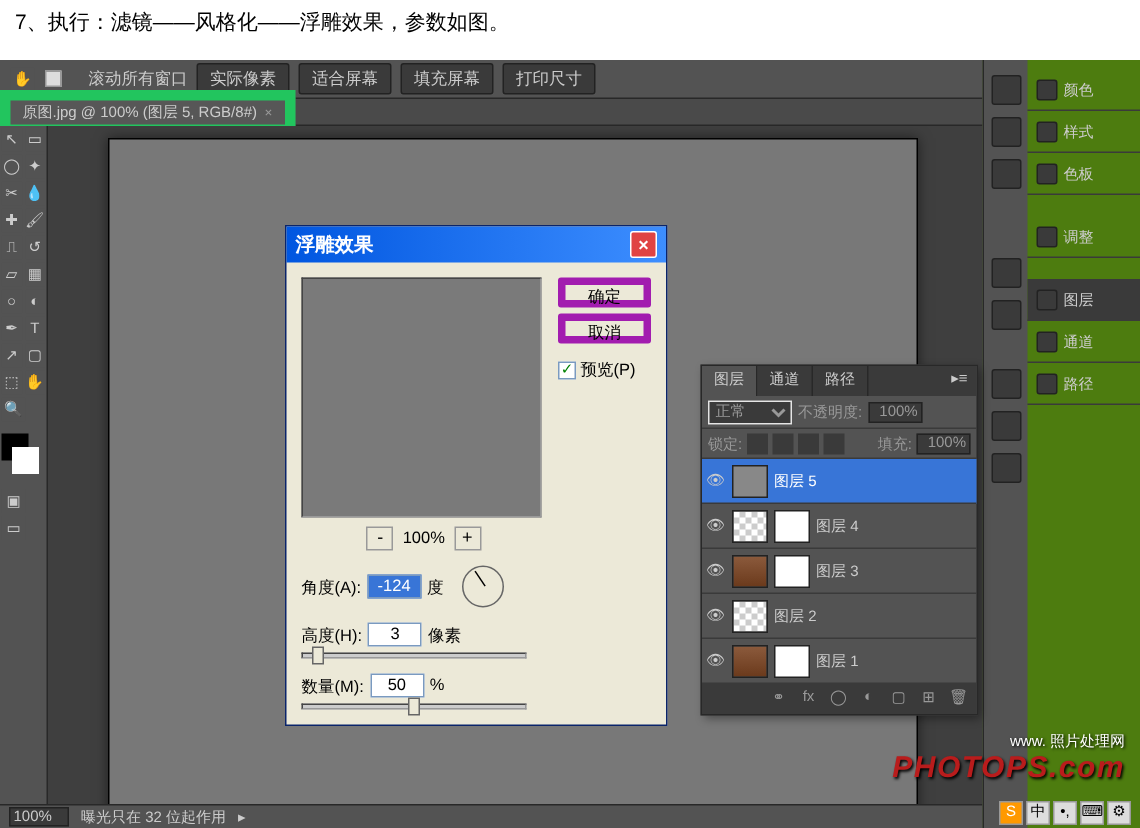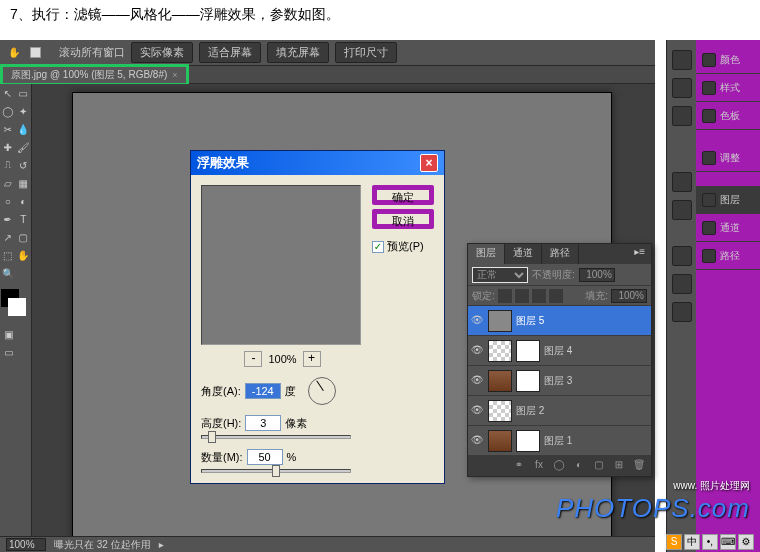--- a/index.html
+++ b/index.html
@@ -4,21 +4,21 @@
 <style>
 * { margin: 0; padding: 0; box-sizing: border-box; font-family: "Microsoft YaHei", SimSun, sans-serif; }
 body { width: 760px; height: 552px; background: #fff; position: relative; overflow: hidden; }
 .instruction { position: absolute; top: 6px; left: 10px; font-size: 14px; color: #000; }
 .app-window { position: absolute; top: 40px; left: 0; width: 655px; height: 512px; background: #535353; }
 .options-bar { height: 26px; background: #535353; border-bottom: 1px solid #282828; display: flex; align-items: center; padding: 0 6px; gap: 6px; font-size: 11px; color: #ccc; }
 .opt-btn { background: #3a3a3a; border: 1px solid #222; color: #ccc; padding: 2px 8px; font-size: 11px; border-radius: 2px; }
 .checkbox-opt { display: flex; align-items: center; gap: 18px; }
 .cb { width: 11px; height: 11px; border: 1px solid #999; background: #ddd; }
 .doc-header { height: 18px; background: #4a4a4a; border-bottom: 1px solid #282828; display: flex; align-items: center; }
-.doc-tab { background: #575757; border: 3px solid #22c55e; padding: 1px 8px; font-size: 10px; color: #ccc; display: flex; align-items: center; gap: 5px; }
+.doc-tab { background: #575757; border: 7px solid #22c55e; padding: 1px 8px; font-size: 10px; color: #ccc; display: flex; align-items: center; gap: 5px; }
 .tab-close { font-size: 9px; color: #999; }
 .main-area { position: relative; height: calc(100% - 26px - 18px - 16px); display: flex; }
 .toolbox { width: 32px; background: #535353; border-right: 1px solid #282828; display: flex; flex-direction: column; }
 .tool { width: 16px; height: 16px; margin: 1px; background: #535353; display: flex; align-items: center; justify-content: center; color: #ccc; font-size: 10px; }
 .tool-row { display: flex; }
 .canvas-area { flex: 1; background: #3f3f3f; position: relative; overflow: hidden; }
 .canvas { position: absolute; top: 8px; left: 40px; width: 540px; height: 460px; background: #787878; border: 1px solid #000; box-shadow: 0 0 8px rgba(0,0,0,0.5); }
 .emboss-dialog { position: absolute; top: 150px; left: 190px; width: 255px; background: #ece9d8; border: 1px solid #0a246a; z-index: 100; }
 .dlg-title { height: 24px; background: linear-gradient(to right, #0056e0, #3d8eff); color: #fff; font-size: 13px; font-weight: bold; padding: 3px 6px; display: flex; align-items: center; justify-content: space-between; }
 .dlg-close { width: 18px; height: 18px; background: #e04343; border: 1px solid #fff; color: #fff; display: flex; align-items: center; justify-content: center; font-size: 12px; font-weight: bold; border-radius: 2px; }
@@ -30,21 +30,21 @@
 .param-row { display: flex; align-items: center; gap: 4px; font-size: 11px; margin-top: 10px; }
 .param-input { width: 36px; height: 16px; border: 1px solid #7a9ac0; background: #fff; font-size: 11px; text-align: center; }
 .angle-circle { width: 28px; height: 28px; border: 1px solid #666; border-radius: 50%; position: relative; margin-left: 8px; }
 .angle-line { position: absolute; width: 12px; height: 1px; background: #000; top: 13px; left: 14px; transform-origin: 0 0; transform: rotate(-124deg); }
 .slider { width: 150px; height: 4px; background: #ccc; border: 1px inset #999; margin: 4px 0 0 0; position: relative; }
 .slider-thumb { position: absolute; width: 8px; height: 12px; background: #ece9d8; border: 1px solid #666; top: -5px; }
 .dlg-right { width: 62px; display: flex; flex-direction: column; gap: 4px; }
 .dlg-btn { height: 20px; border: 5px solid #a21caf; background: #ece9d8; font-size: 11px; border-radius: 2px; }
 .preview-check { display: flex; align-items: center; gap: 3px; font-size: 11px; margin-top: 6px; }
 .checkmark { width: 12px; height: 12px; border: 1px solid #7a9ac0; background: #fff; color: #008000; font-size: 10px; text-align: center; line-height: 10px; }
-.right-collapsed { position: absolute; top: 40px; right: 0; width: 94px; height: 512px; background: #a21caf; display: flex; }
+.right-collapsed { position: absolute; top: 40px; right: 0; width: 105px; height: 512px; background: #4d7c0f; display: flex; }
 .collapsed-col { width: 30px; background: #535353; border-left: 1px solid #282828; display: flex; flex-direction: column; align-items: center; padding-top: 10px; gap: 8px; }
 .coll-icon { width: 20px; height: 20px; background: #3a3a3a; border: 1px solid #222; border-radius: 2px; }
 .coll-labels { flex: 1; display: flex; flex-direction: column; padding-top: 6px; font-size: 10px; color: #ccc; }
 .coll-label-item { height: 28px; padding: 4px 6px; border-bottom: 1px solid #3a3a3a; display: flex; align-items: center; gap: 4px; }
 .coll-label-item.active { background: #3a3a3a; }
 .layers-panel { position: absolute; top: 243px; right: 108px; width: 185px; background: #535353; border: 1px solid #282828; z-index: 90; box-shadow: 2px 2px 6px rgba(0,0,0,0.4); }
 .panel-tabs { height: 20px; background: #3a3a3a; display: flex; font-size: 10px; }
 .panel-tab { padding: 2px 8px; color: #ccc; border-right: 1px solid #282828; }
 .panel-tab.active { background: #535353; }
 .panel-menu { margin-left: auto; padding: 2px 6px; color: #ccc; }
@@ -59,21 +59,21 @@
 .layer-thumb { width: 24px; height: 22px; background: #888; border: 1px solid #222; }
 .layer-thumb.checker { background: repeating-conic-gradient(#ccc 0 25%, #fff 0 50%) 0 0/8px 8px; }
 .layer-thumb.face { background: linear-gradient(#8b5a3c, #6b3a1c); }
 .layer-mask { width: 24px; height: 22px; background: #fff; border: 1px solid #222; }
 .panel-bottom { height: 20px; background: #3a3a3a; display: flex; align-items: center; justify-content: flex-end; gap: 4px; padding: 0 4px; }
 .panel-btn { width: 16px; height: 14px; color: #999; font-size: 10px; text-align: center; }
 .status-bar { height: 16px; background: #535353; border-top: 1px solid #282828; display: flex; align-items: center; font-size: 10px; color: #ccc; padding: 0 6px; gap: 8px; }
 .zoom-field { width: 40px; background: #3a3a3a; border: 1px solid #222; padding: 0 2px; }
 .watermark { position: absolute; bottom: 28px; right: 10px; text-align: right; color: #fff; text-shadow: 1px 1px 2px #000; }
 .wm-sub { font-size: 10px; }
-.wm-main { font-size: 26px; font-weight: normal; font-style: italic; letter-spacing: 1px; color: #3b82f6; }
+.wm-main { font-size: 20px; font-weight: bold; font-style: italic; letter-spacing: 1px; color: #b91c1c; }
 .taskbar-icons { position: absolute; bottom: 2px; right: 6px; display: flex; gap: 2px; }
 .tb-icon { width: 16px; height: 16px; background: #ddd; border: 1px solid #999; font-size: 10px; text-align: center; line-height: 14px; }
 </style>
 </head>
 <body>
 
 <div class="instruction">7、执行：滤镜——风格化——浮雕效果，参数如图。</div>
 
 <div class="app-window">
   <div class="options-bar">

